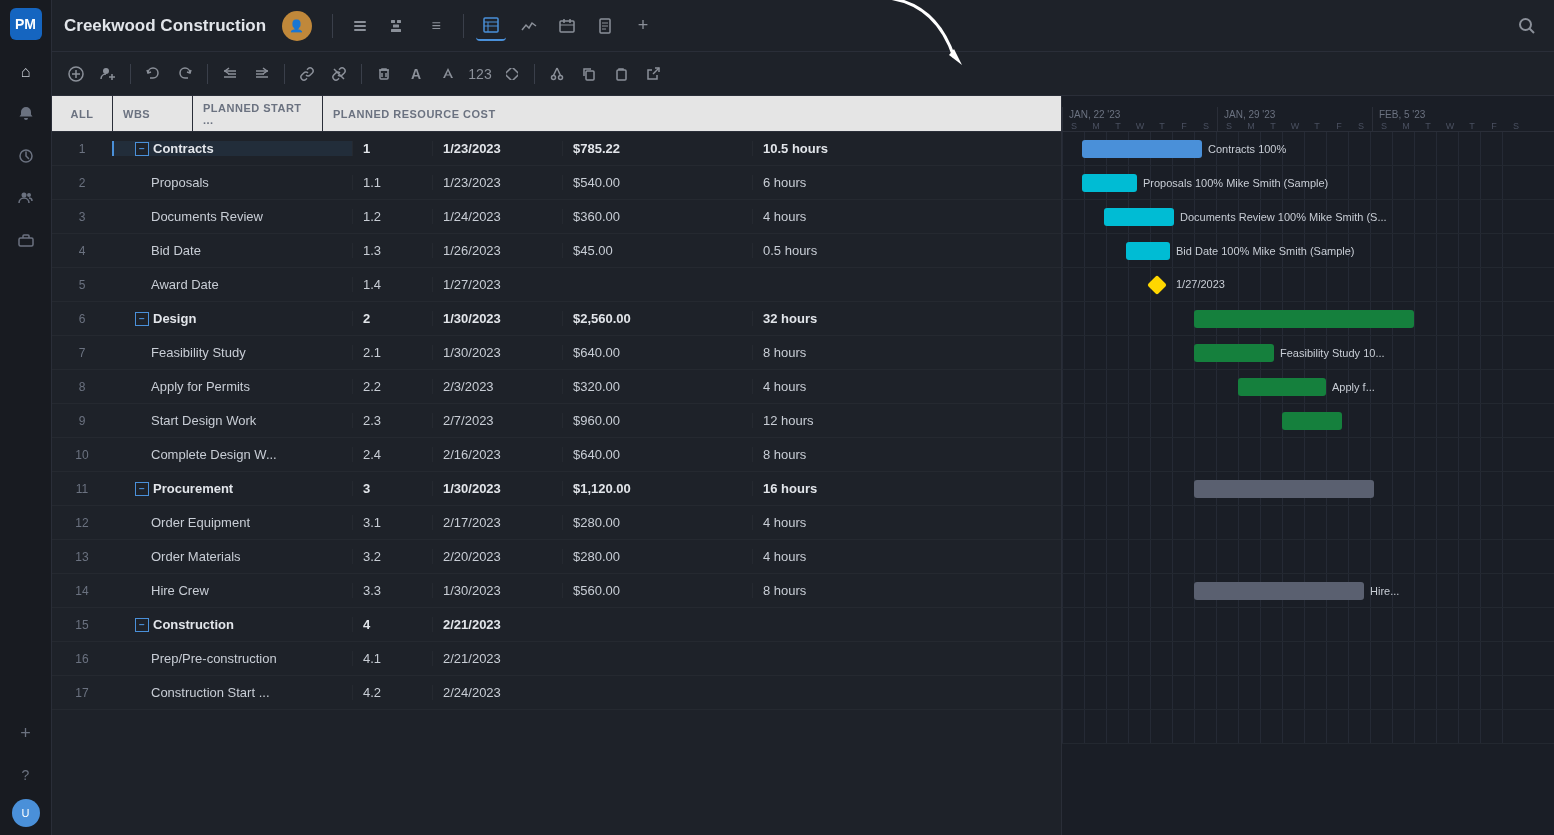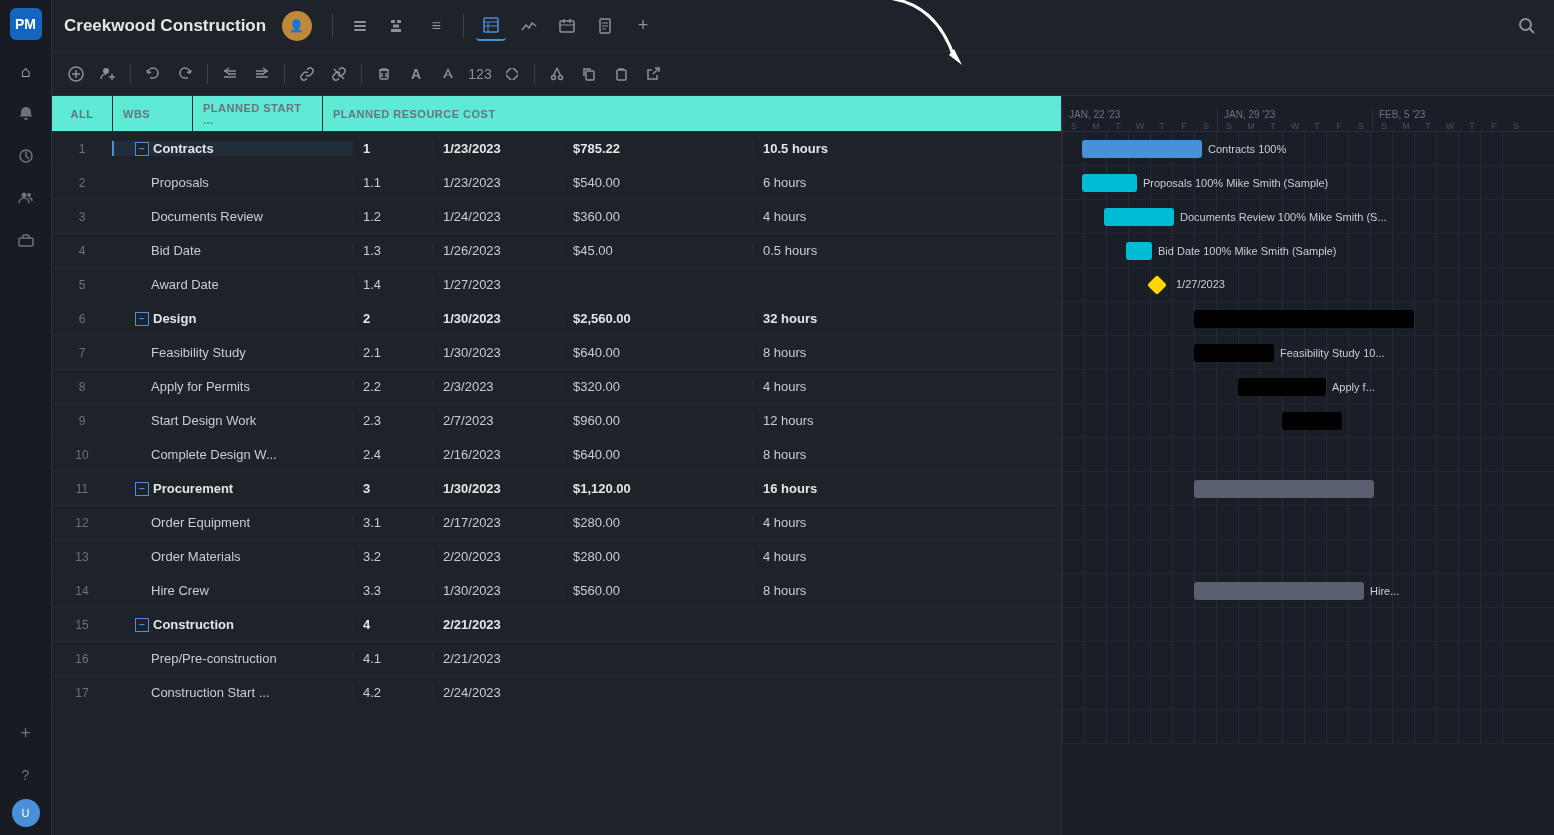--- a/index.html
+++ b/index.html
@@ -157,21 +157,21 @@
       flex-direction: column;
       overflow: hidden;
       border-right: 1px solid #2a2e38;
     }
 
     
     .table-header {
       display: flex;
       align-items: center;
       height: 36px;
-      background: #5eead4;
+      background: #e5e5e5;
       border-bottom: 1px solid #2a2e38;
       flex-shrink: 0;
     }
     .th-all {
       width: 60px; flex-shrink: 0;
       text-align: center;
       font-size: 11px; font-weight: 600; color: #6b7280;
       letter-spacing: 0.5px;
     }
     .th-cell {
@@ -355,21 +355,21 @@
       display: flex;
       align-items: center;
       padding: 9px 6px;
       font-size: 10px;
       color: white;
       white-space: nowrap;
       overflow: visible;
     }
     .gantt-bar-blue { background: #4a90d9; }
     .gantt-bar-cyan { background: #00bcd4; }
-    .gantt-bar-green { background: #000000; }
+    .gantt-bar-green { background: #15803d; }
     .gantt-bar-gray { background: #5a6070; }
     .gantt-diamond {
       position: absolute;
       width: 14px; height: 14px;
       background: #ffd700;
       transform: rotate(45deg);
       border-radius: 2px;
     }
     .gantt-bar-label {
       position: absolute;
@@ -946,21 +946,21 @@
             <div class="gantt-grid-line" style="left: 242px;"></div>
             <div class="gantt-grid-line" style="left: 264px;"></div>
             <div class="gantt-grid-line" style="left: 286px;"></div>
             <div class="gantt-grid-line" style="left: 308px;"></div>
             <div class="gantt-grid-line" style="left: 330px;"></div>
             <div class="gantt-grid-line" style="left: 352px;"></div>
             <div class="gantt-grid-line" style="left: 374px;"></div>
             <div class="gantt-grid-line" style="left: 396px;"></div>
             <div class="gantt-grid-line" style="left: 418px;"></div>
             <div class="gantt-grid-line" style="left: 440px;"></div>
-            <div class="gantt-bar gantt-bar-cyan" style="left: 64px; width: 26px; top: 8px;">
+            <div class="gantt-bar gantt-bar-cyan" style="left: 64px; width: 44px; top: 8px;">
               <span class="gantt-bar-label">Bid Date  100%  Mike Smith (Sample)</span>
             </div>
           </div>
           <div class="gantt-row">
             <div class="gantt-grid-line" style="left: 0px;"></div>
             <div class="gantt-grid-line" style="left: 22px;"></div>
             <div class="gantt-grid-line" style="left: 44px;"></div>
             <div class="gantt-grid-line" style="left: 66px;"></div>
             <div class="gantt-grid-line" style="left: 88px;"></div>
             <div class="gantt-grid-line" style="left: 110px;"></div>

